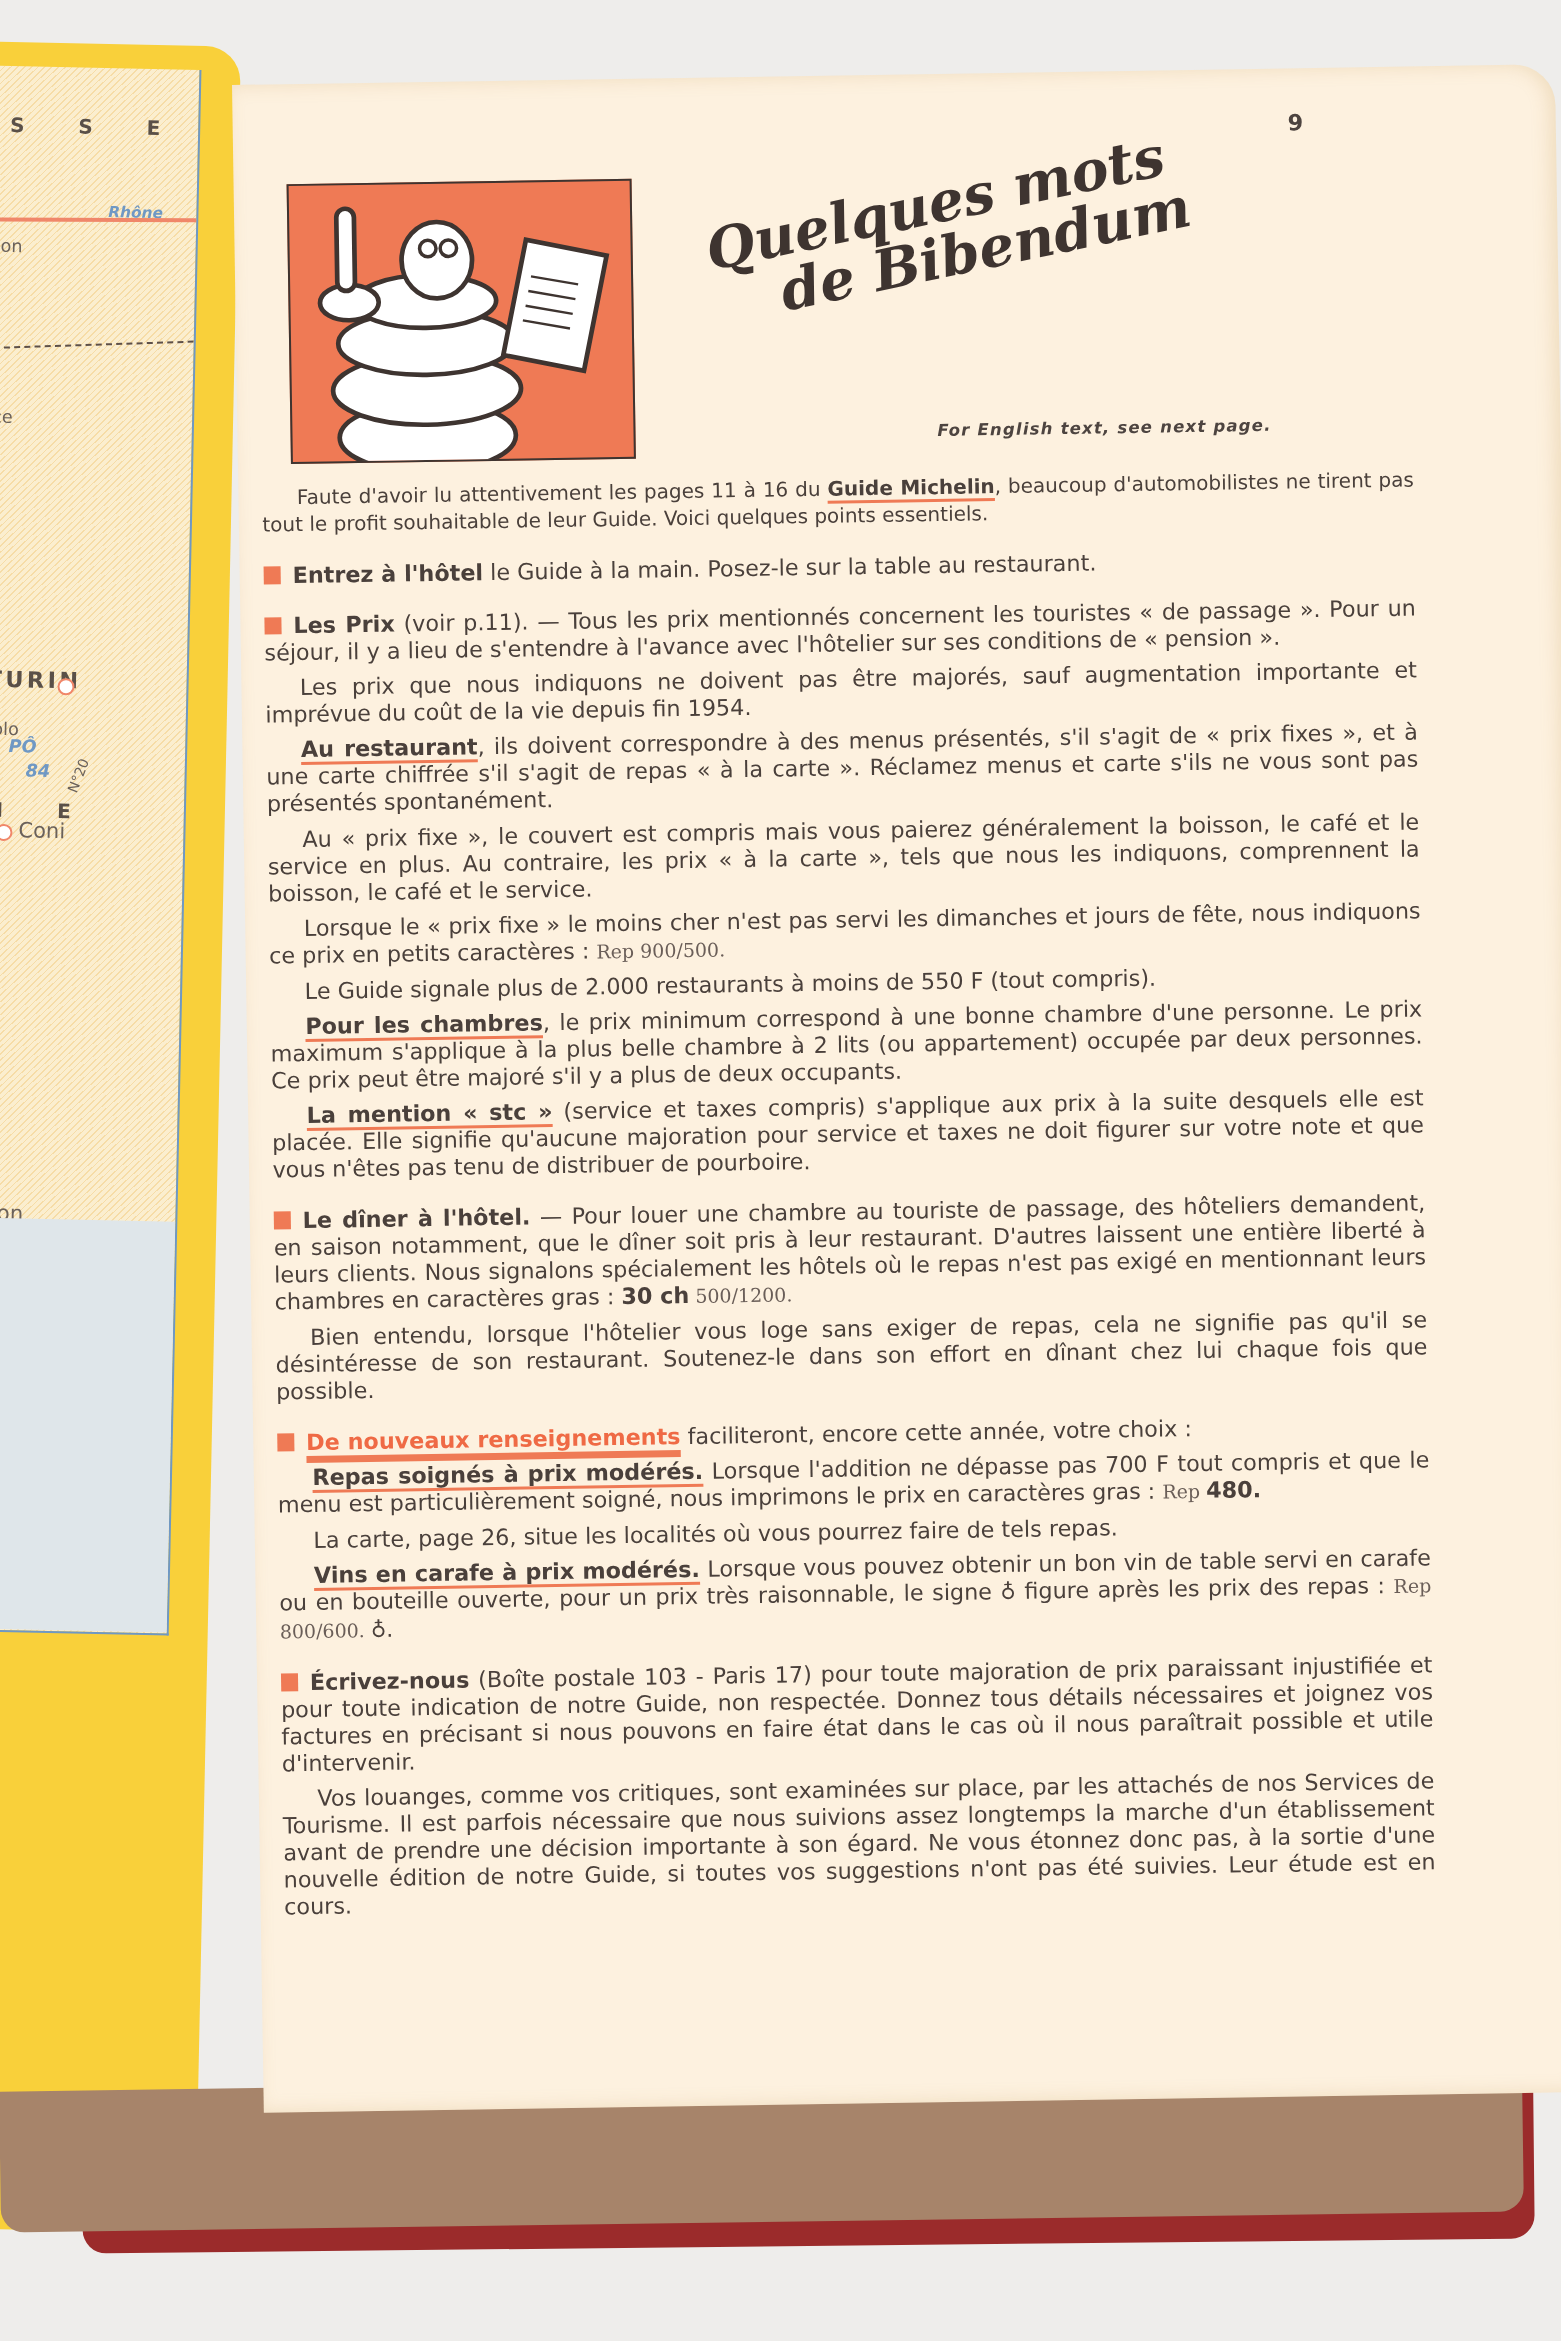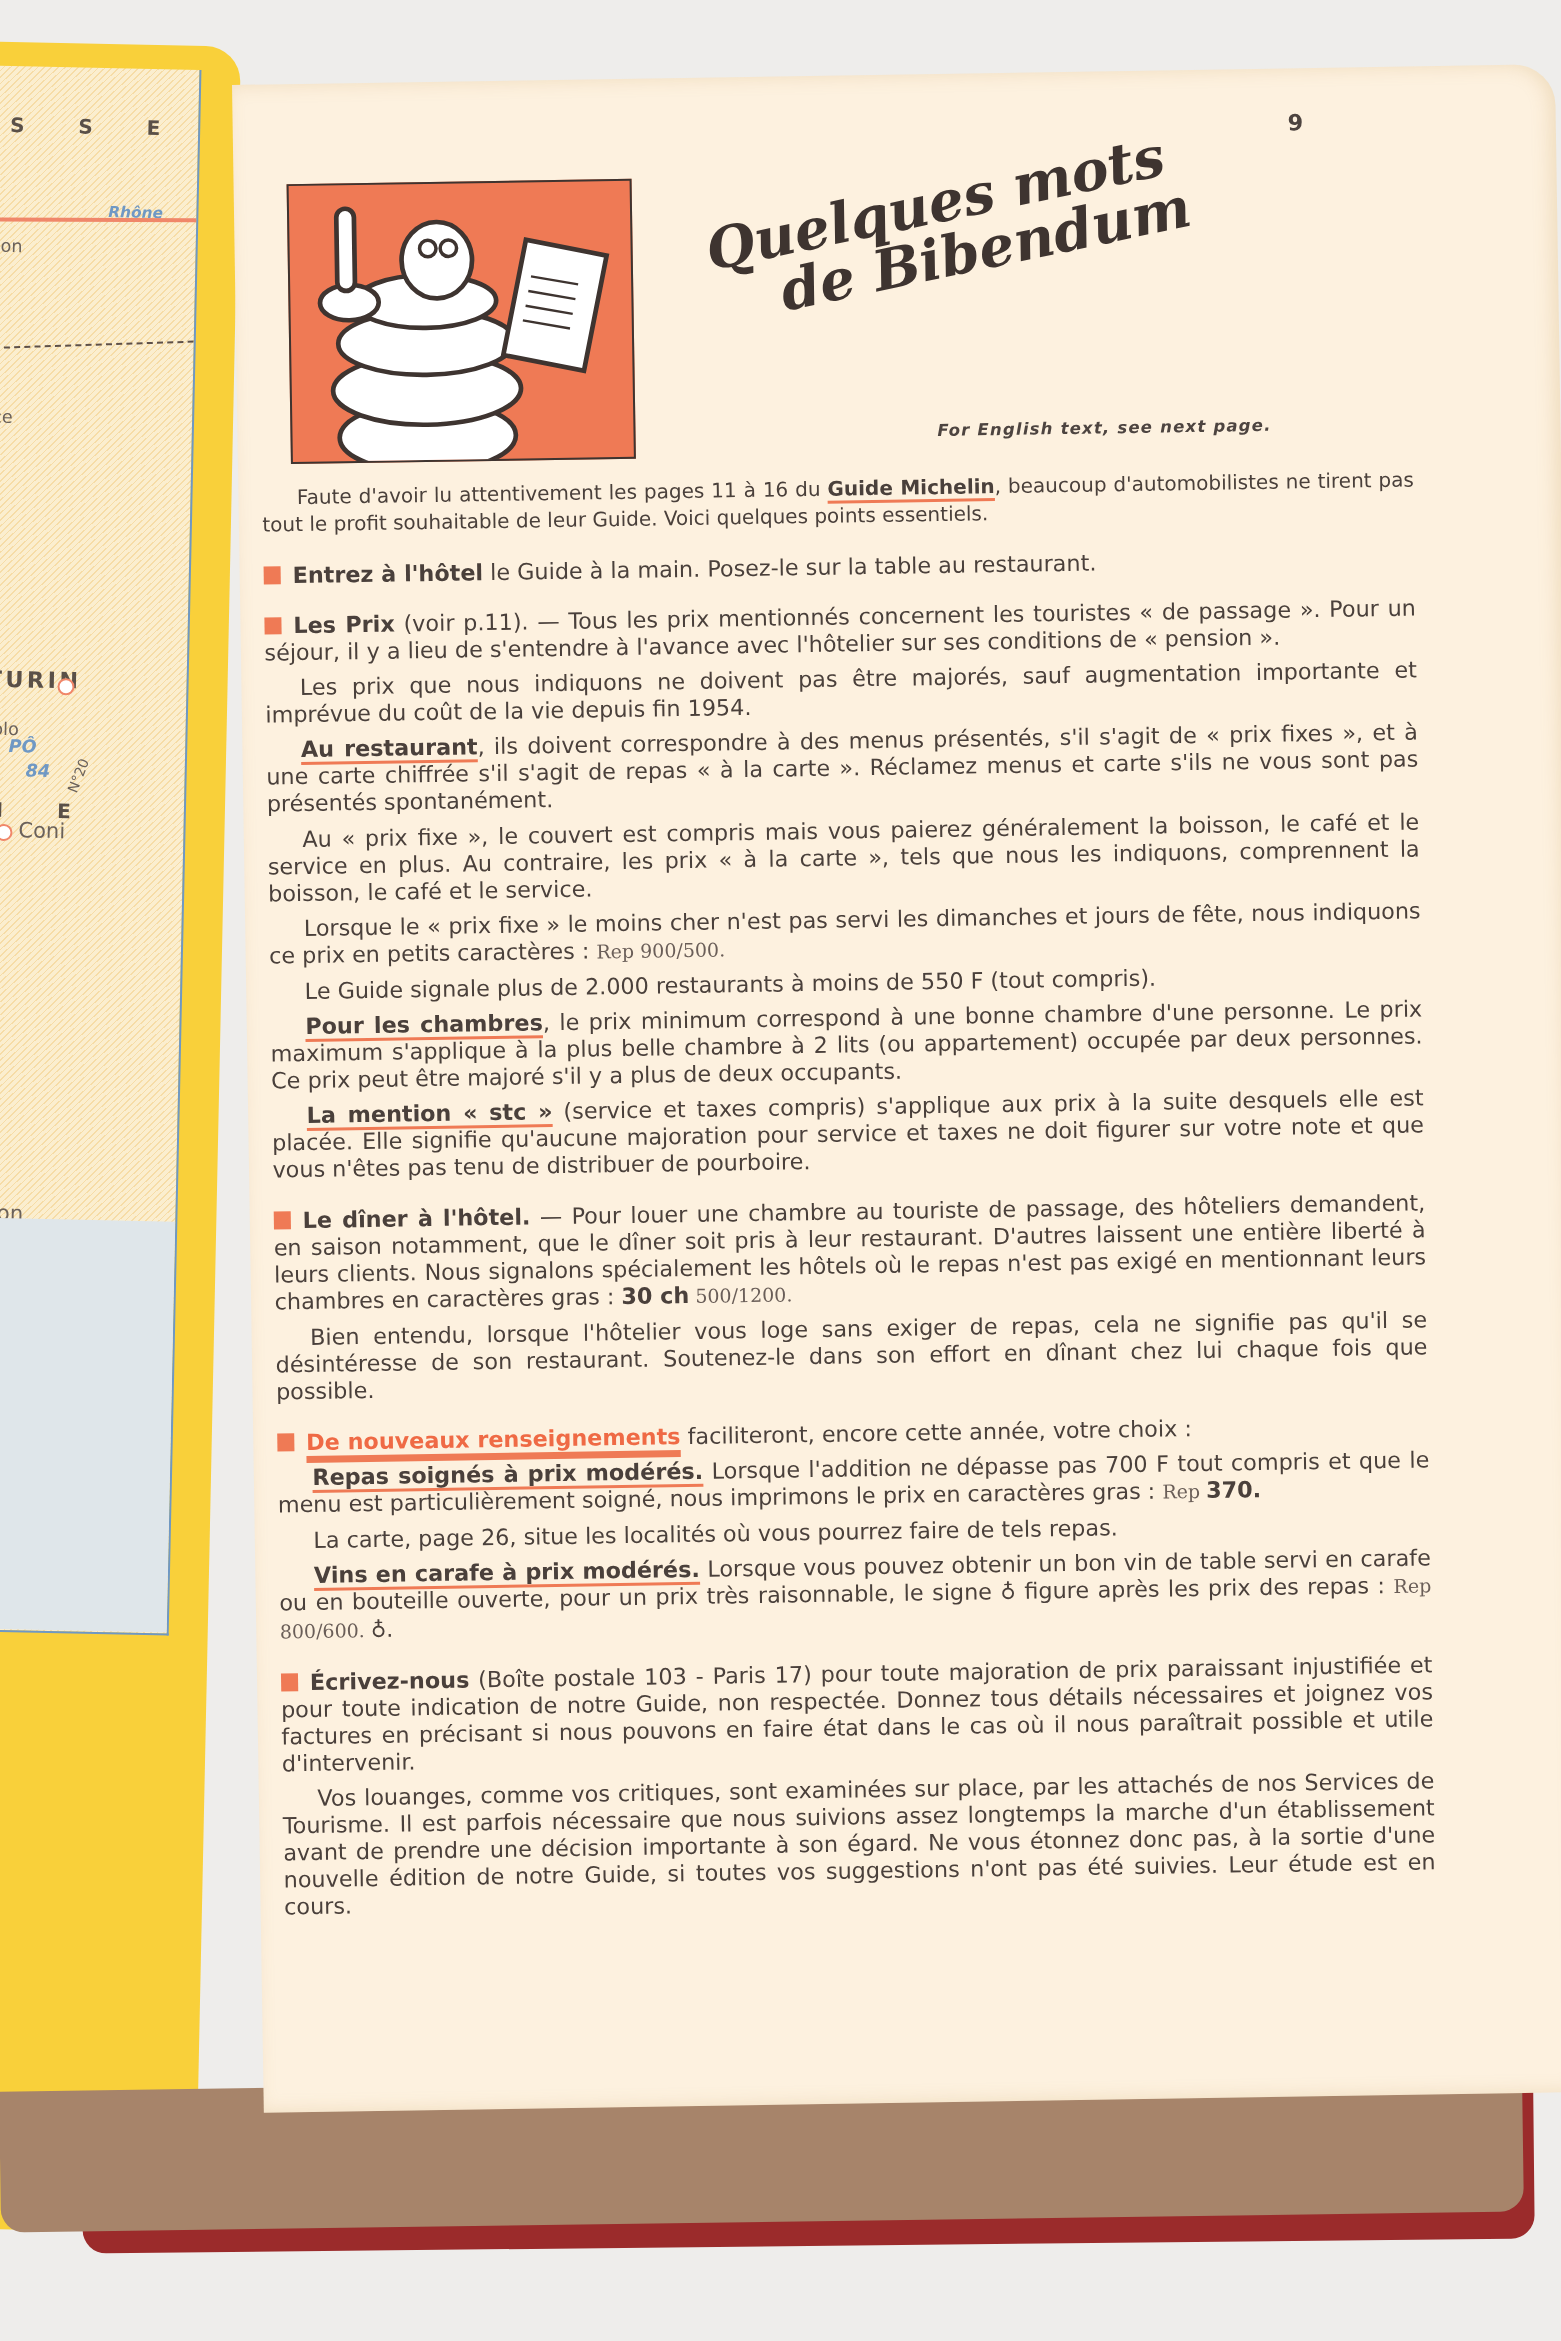--- a/index.html
+++ b/index.html
@@ -146,21 +146,21 @@
     <p>Au « prix fixe », le couvert est compris mais vous paierez généralement la boisson, le café et le service en plus. Au contraire, les prix « à la carte », tels que nous les indiquons, comprennent la boisson, le café et le service.</p>
     <p><span>Lorsque le « prix fixe » le moins cher n'est pas servi les dimanches et jours de fête, nous indiquons ce prix en petits caractères : </span><span class="small-serif">Rep 900/500.</span></p>
     <p>Le Guide signale plus de 2.000 restaurants à moins de 550 F (tout compris).</p>
     <p><span class="u">Pour les chambres</span><span>, le prix minimum correspond à une bonne chambre d'une personne. Le prix maximum s'applique à la plus belle chambre à 2 lits (ou appartement) occupée par deux personnes. Ce prix peut être majoré s'il y a plus de deux occupants.</span></p>
     <p><span class="u">La mention « stc »</span><span> (service et taxes compris) s'applique aux prix à la suite desquels elle est placée. Elle signifie qu'aucune majoration pour service et taxes ne doit figurer sur votre note et que vous n'êtes pas tenu de distribuer de pourboire.</span></p>
 
     <p class="section"><span class="bullet"></span><span class="b">Le dîner à l'hôtel.</span><span> — Pour louer une chambre au touriste de passage, des hôteliers demandent, en saison notamment, que le dîner soit pris à leur restaurant. D'autres laissent une entière liberté à leurs clients. Nous signalons spécialement les hôtels où le repas n'est pas exigé en mentionnant leurs chambres en caractères gras : </span><span class="b">30 ch</span><span class="small-serif"> 500/1200.</span></p>
     <p>Bien entendu, lorsque l'hôtelier vous loge sans exiger de repas, cela ne signifie pas qu'il se désintéresse de son restaurant. Soutenez-le dans son effort en dînant chez lui chaque fois que possible.</p>
 
     <p class="section"><span class="bullet"></span><span class="red">De nouveaux renseignements</span><span> faciliteront, encore cette année, votre choix :</span></p>
-    <p><span class="u">Repas soignés à prix modérés.</span><span> Lorsque l'addition ne dépasse pas 700 F tout compris et que le menu est particulièrement soigné, nous imprimons le prix en caractères gras : </span><span class="small-serif">Rep </span><span class="b">370.</span></p>
+    <p><span class="u">Repas soignés à prix modérés.</span><span> Lorsque l'addition ne dépasse pas 700 F tout compris et que le menu est particulièrement soigné, nous imprimons le prix en caractères gras : </span><span class="small-serif">Rep </span><span class="b">480.</span></p>
     <p>La carte, page 26, situe les localités où vous pourrez faire de tels repas.</p>
     <p><span class="u">Vins en carafe à prix modérés.</span><span> Lorsque vous pouvez obtenir un bon vin de table servi en carafe ou en bouteille ouverte, pour un prix très raisonnable, le signe </span><span class="carafe">♁</span><span> figure après les prix des repas : </span><span class="small-serif">Rep 800/600. </span><span class="carafe">♁</span><span>.</span></p>
 
     <p class="section"><span class="bullet"></span><span class="b">Écrivez-nous</span><span> (Boîte postale 103 - Paris 17) pour toute majoration de prix paraissant injustifiée et pour toute indication de notre Guide, non respectée. Donnez tous détails nécessaires et joignez vos factures en précisant si nous pouvons en faire état dans le cas où il nous paraîtrait possible et utile d'intervenir.</span></p>
     <p>Vos louanges, comme vos critiques, sont examinées sur place, par les attachés de nos Services de Tourisme. Il est parfois nécessaire que nous suivions assez longtemps la marche d'un établissement avant de prendre une décision importante à son égard. Ne vous étonnez donc pas, à la sortie d'une nouvelle édition de notre Guide, si toutes vos suggestions n'ont pas été suivies. Leur étude est en cours.</p>
   </div>
 </div>
 
 
 </body></html>

